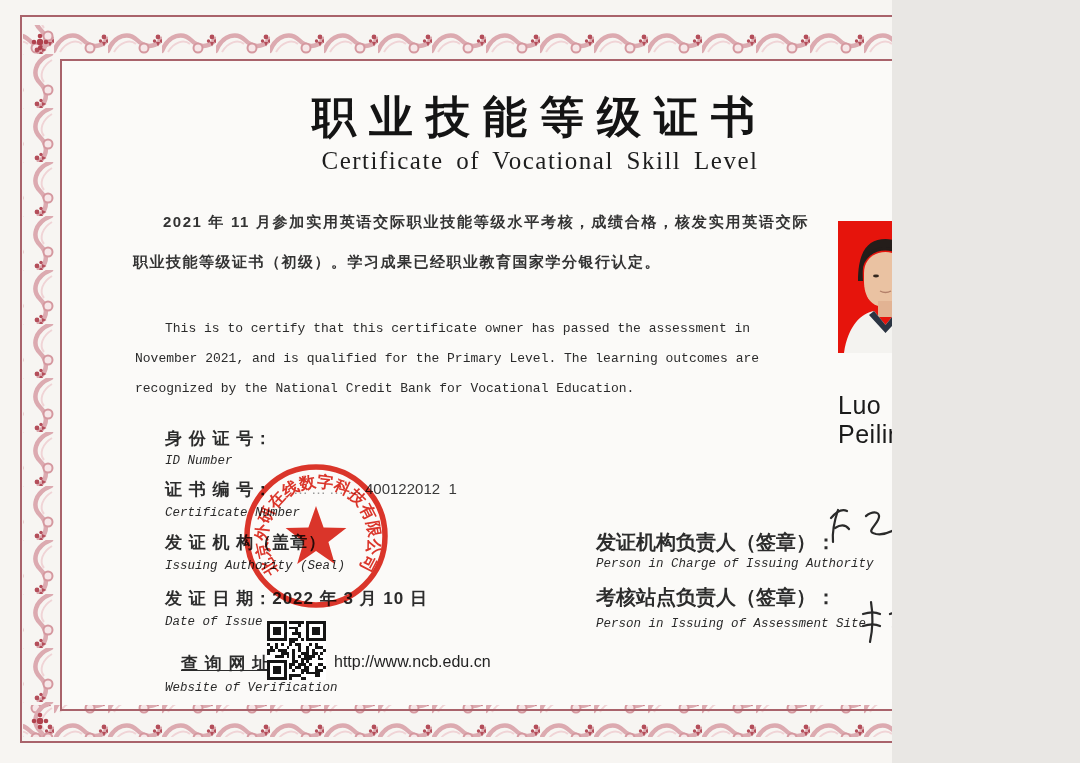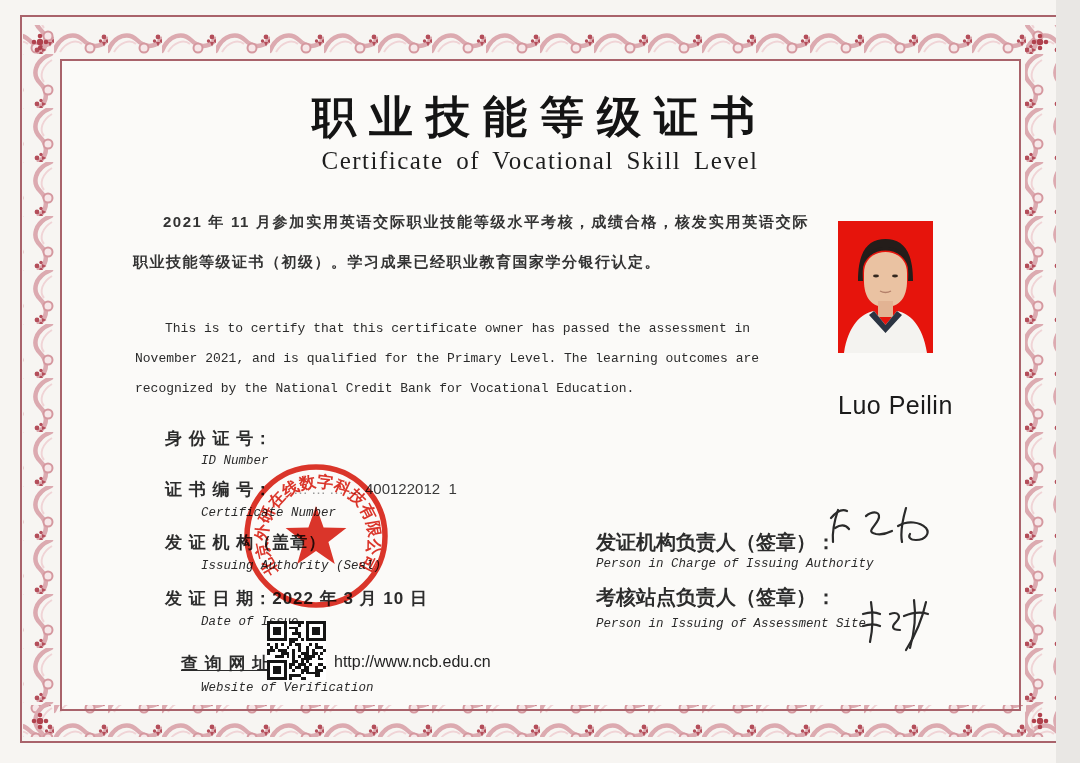--- a/index.html
+++ b/index.html
@@ -1,29 +1,29 @@
 <!DOCTYPE html>
 <html><head>
 <meta charset="utf-8">
 <style>
   html,body{margin:0;padding:0;background:#e9e7e4;}
-  #cert{position:relative;width:1056px;height:763px;background:#f7f5f2;overflow:hidden;
+  #cert{position:relative;width:892px;height:763px;background:#f7f5f2;overflow:hidden;
         font-family:"Liberation Sans",sans-serif;color:#2e2e2e;}
   #border-art{position:absolute;left:0;top:0;}
   .abs{position:absolute;}
   .title-zh{left:0;top:88px;width:1080px;text-align:center;font-size:44px;font-weight:700;
             letter-spacing:13px;color:#141414;}
   .title-en{left:0;top:147px;width:1080px;text-align:center;font-family:"Liberation Serif",serif;
             font-size:25px;letter-spacing:1.5px;word-spacing:5px;color:#1e1e1e;}
   .para-zh{left:133px;top:202px;width:676px;font-size:15px;line-height:40px;font-weight:600;
            letter-spacing:1.5px;text-indent:2em;text-align:justify;color:#333;}
   .para-en{left:135px;top:314px;width:665px;font-family:"Liberation Mono",monospace;
            font-size:13px;line-height:30px;text-indent:30px;color:#2b2b2b;}
   .lbl-zh{font-size:17px;font-weight:700;color:#2c2c2c;letter-spacing:1px;white-space:pre;text-align:center;}
-  .lbl-en{font-family:"Liberation Mono",monospace;font-style:italic;font-size:12.5px;color:#2b2b2b;white-space:pre;margin-left:36px;}
+  .lbl-en{font-family:"Liberation Mono",monospace;font-style:italic;font-size:12.5px;color:#2b2b2b;white-space:pre;}
   .val{font-size:15px;color:#3a3a3a;white-space:pre;}
   .obscured{color:#9a9a9a;letter-spacing:3px;}
   .url{font-size:16px;color:#222;}
   .name{font-size:25px;color:#1b1b1b;letter-spacing:.5px;}
   .r-lbl-zh{font-size:20px;font-weight:700;color:#2c2c2c;}
   .r-lbl-en{font-family:"Liberation Mono",monospace;font-style:italic;font-size:12.5px;color:#2b2b2b;}
   .seal-svg{mix-blend-mode:multiply;opacity:.92;}
 </style>
 </head>
 <body>

